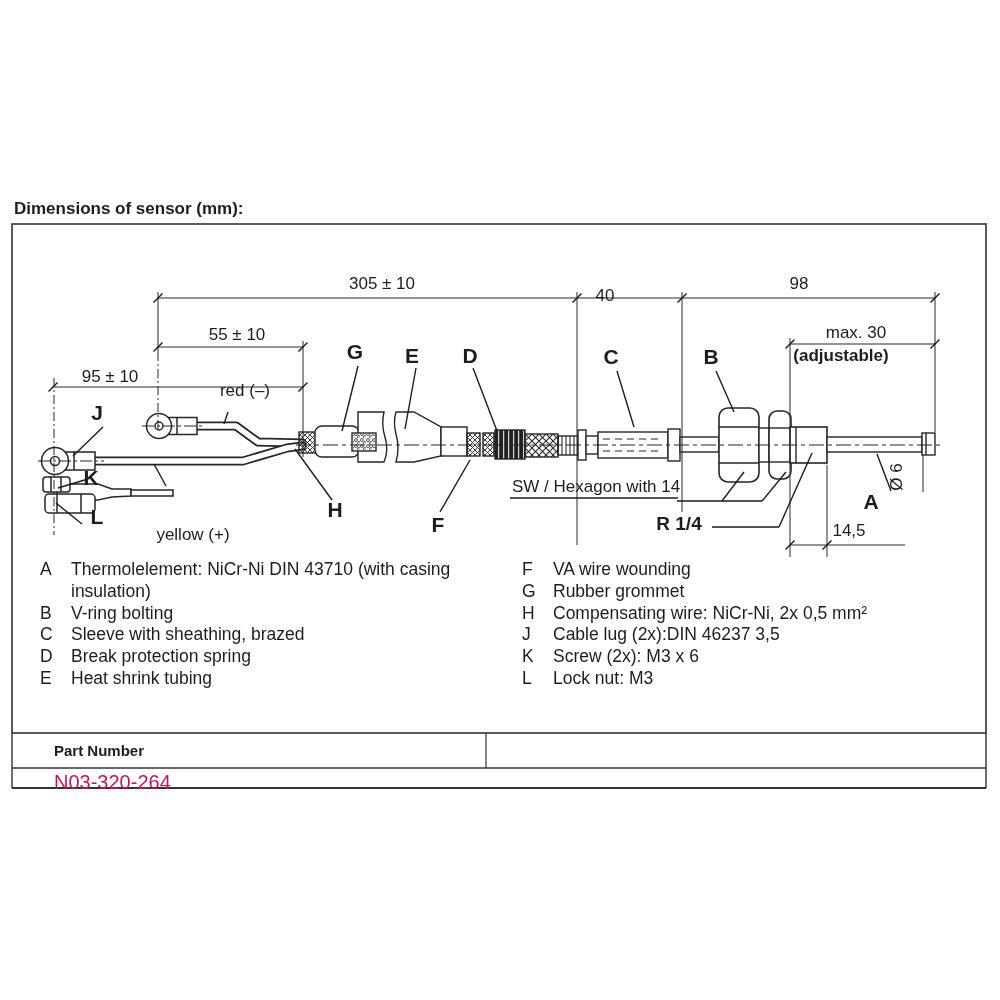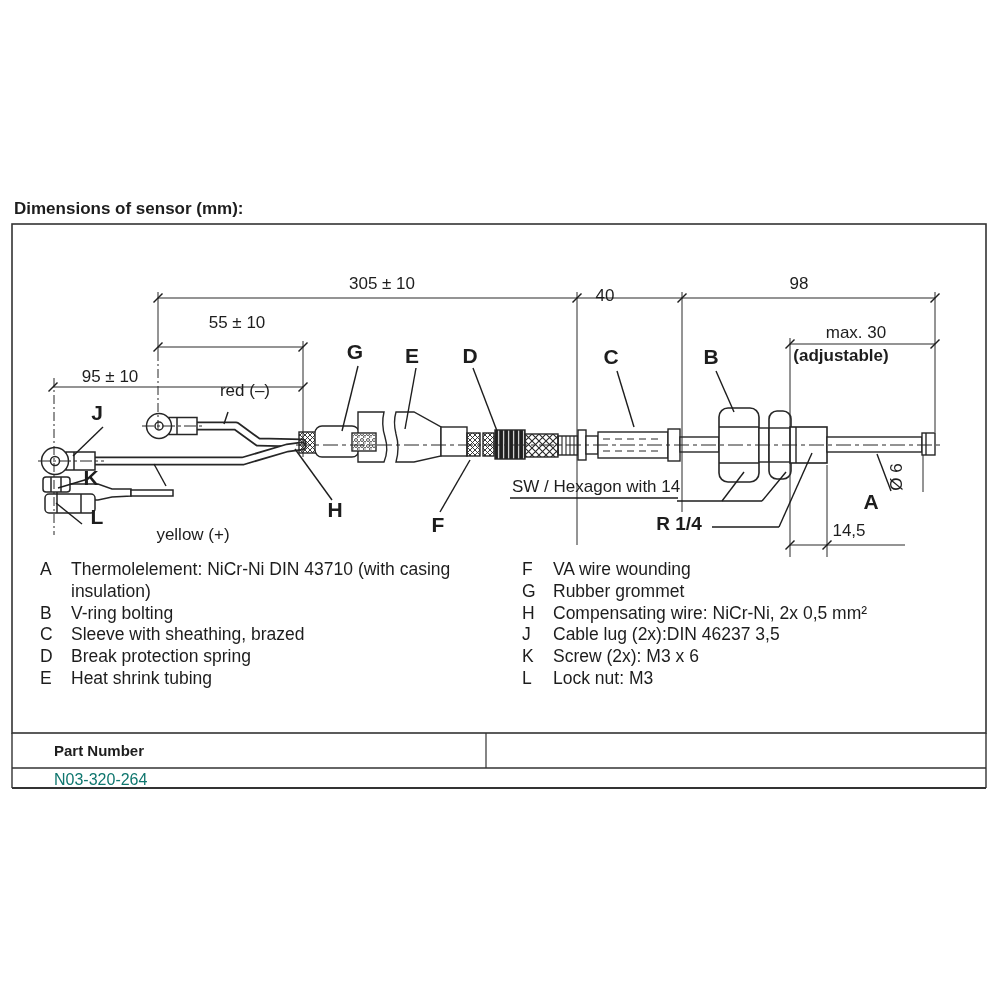--- a/index.html
+++ b/index.html
@@ -11,21 +11,21 @@
   .callout { font-weight:bold; font-size:21px; }
   .title { font-size:17px; font-weight:bold; }
   .rot90 { transform:translate(-50%,-50%) rotate(-90deg); }
   .legend { position:absolute; font-size:17.5px; color:#1d1d1d; }
   .legrow { display:flex; line-height:21.8px; }
   .legrow .lt { width:31px; flex:0 0 31px; }
   .legrow .tx { display:block; }
   #legend-left .tx { width:402px; white-space:normal; }
   #legend-right .tx { width:425px; white-space:normal; }
   .part-label { font-size:15px; font-weight:bold; }
-  .part-value { font-size:16px; color:#0f766e; }
+  .part-value { font-size:20px; color:#be185d; }
   .r14 { font-weight:bold; font-size:19px; }
 </style>
 </head>
 <body>
 
 <div id="page">
 
   <div class="txt title" style="left:14px; top:200px;">Dimensions of sensor (mm):</div>
 
   <svg class="draw" width="1000" height="1000" viewBox="0 0 1000 1000">
@@ -184,21 +184,21 @@
       <line x1="712" y1="527" x2="779" y2="527"></line>
       <line x1="779" y1="527" x2="812" y2="453"></line>
       <line x1="877" y1="454" x2="891" y2="491"></line>
       <line x1="510" y1="498" x2="678" y2="498" stroke-width="1.6"></line>
     </g>
   </svg>
 
   <div class="txt ctr" style="left:362px; top:284px;margin-left:20px;">305 ± 10</div>
   <div class="txt ctr" style="left:605px; top:296px;">40</div>
   <div class="txt ctr" style="left:799px; top:284px;">98</div>
-  <div class="txt ctr" style="left:237px; top:323px;">55 ± 10</div>
+  <div class="txt ctr" style="left:237px; top:335px;">55 ± 10</div>
   <div class="txt ctr" style="left:110px; top:377px;">95 ± 10</div>
   <div class="txt ctr" style="left:856px; top:333px;">max. 30</div>
   <div class="txt ctr" style="left:841px; top:356px;font-weight:bold;">(adjustable)</div>
   <div class="txt ctr" style="left:849px; top:531px;">14,5</div>
   <div class="txt rot90" style="left:897px; top:477px;">Ø 6</div>
 
   <div class="txt ctr" style="left:245px; top:391px;">red (–)</div>
   <div class="txt ctr" style="left:193px; top:495px;margin-top:40px;">yellow (+)</div>
   <div class="txt" style="left:512px; top:478px;">SW / Hexagon with 14</div>
   <div class="txt ctr r14" style="left:679px; top:524px;">R 1/4</div>

